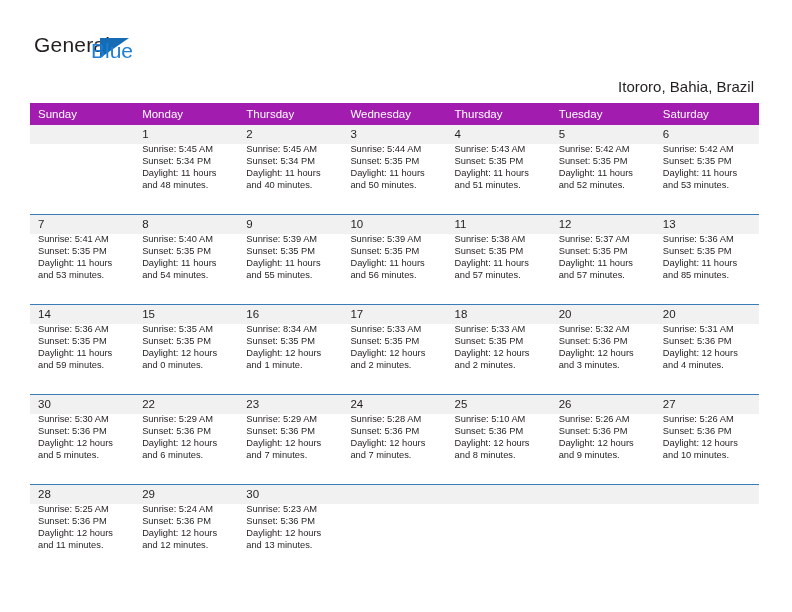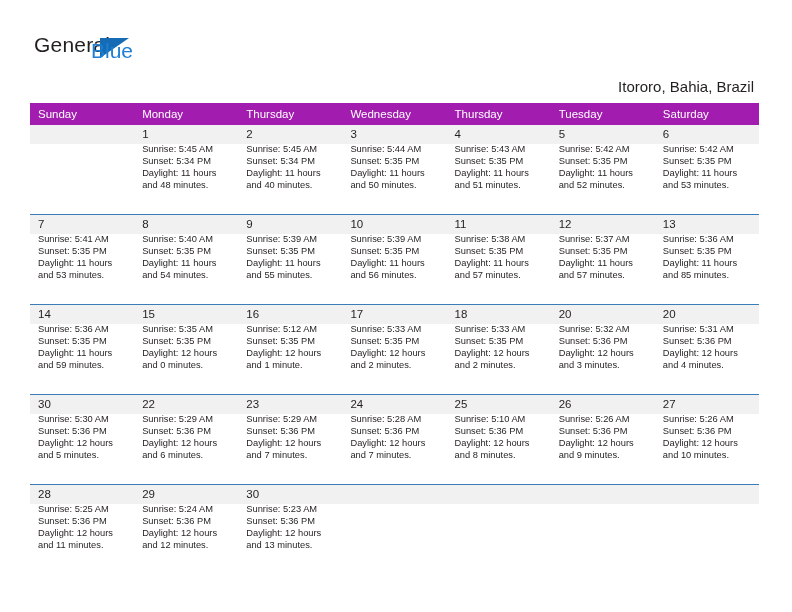--- a/index.html
+++ b/index.html
@@ -307,21 +307,21 @@
               <div class="info">
                 <div>Sunrise: 5:35 AM</div>
                 <div>Sunset: 5:35 PM</div>
                 <div>Daylight: 12 hours</div>
                 <div>and 0 minutes.</div>
               </div>
             </td>
             <td class="daycell">
               <div class="daynum">16</div>
               <div class="info">
-                <div>Sunrise: 5:12 AM</div>
+                <div>Sunrise: 8:34 AM</div>
                 <div>Sunset: 5:35 PM</div>
                 <div>Daylight: 12 hours</div>
                 <div>and 1 minute.</div>
               </div>
             </td>
             <td class="daycell">
               <div class="daynum">17</div>
               <div class="info">
                 <div>Sunrise: 5:33 AM</div>
                 <div>Sunset: 5:35 PM</div>

